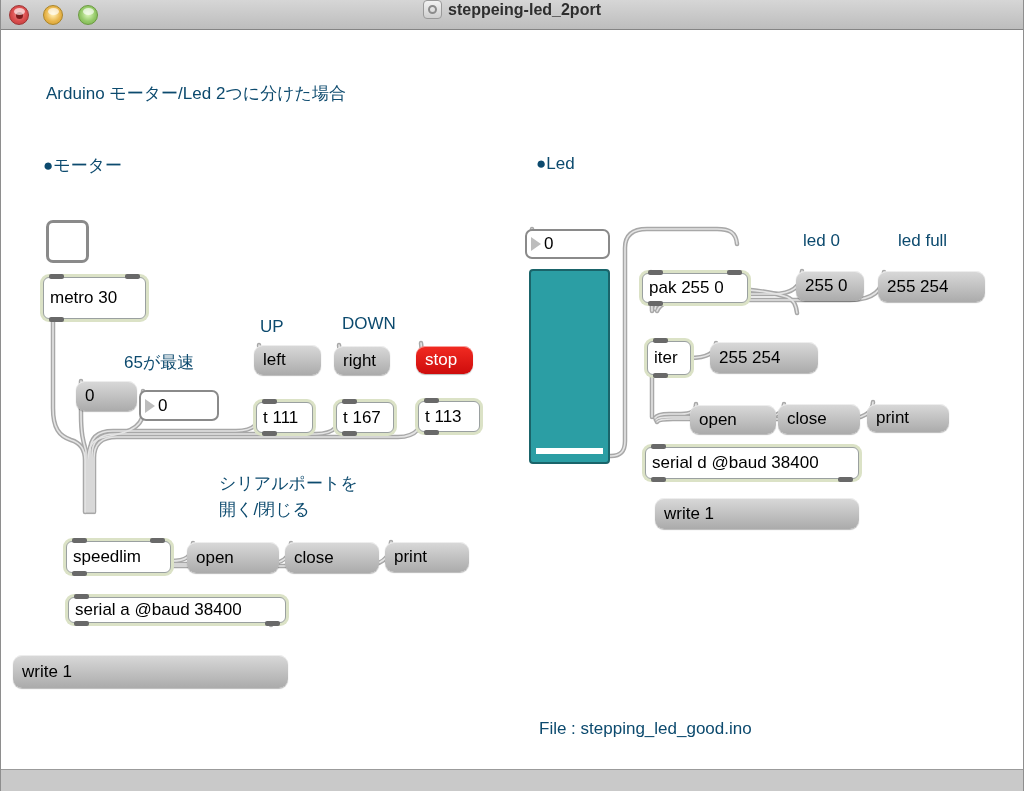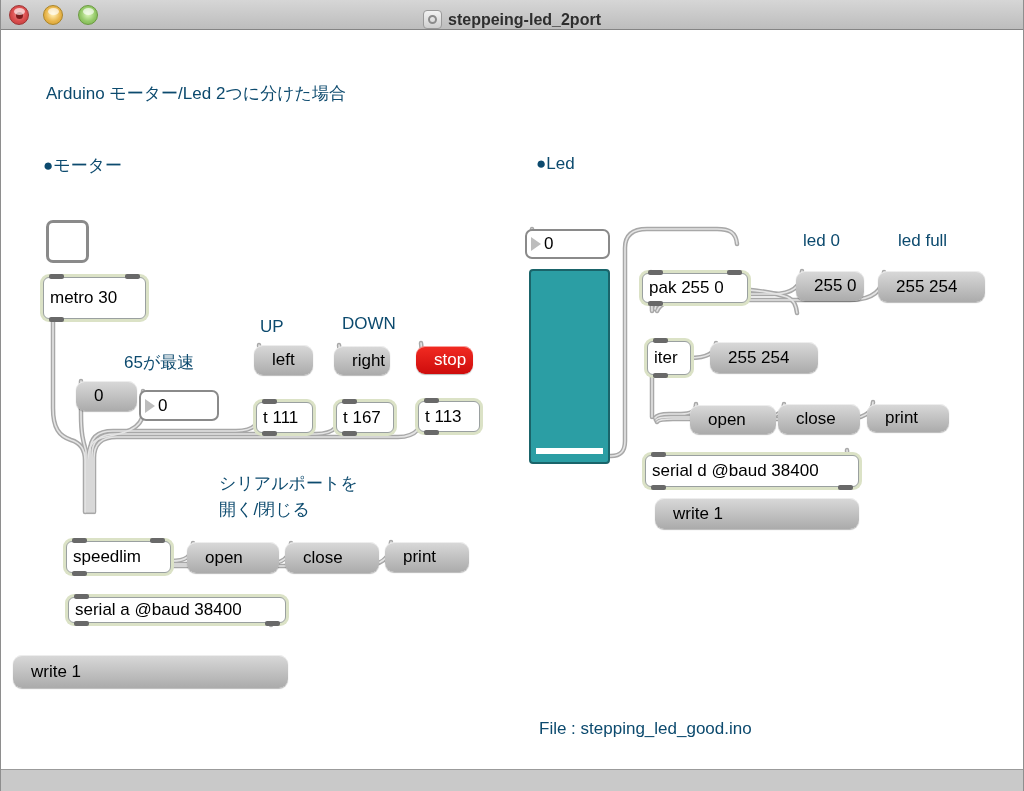--- a/index.html
+++ b/index.html
@@ -1,39 +1,39 @@
 <!DOCTYPE html>
 <html><head>
 <meta charset="utf-8">
 <style>
   html,body{margin:0;padding:0;}
   body{width:1024px;height:791px;position:relative;font-family:"Liberation Sans","DejaVu Sans",sans-serif;background:#fff;overflow:hidden;}
   .window{position:absolute;inset:0;border-left:1px solid #8e8e8e;border-right:1px solid #8e8e8e;box-sizing:border-box;}
   
-  .titlebar{position:absolute;left:0;top:0;width:100%;height:30px;background:linear-gradient(#d6d6d6,#bdbdbd);border-bottom:1px solid #848484;display:flex;align-items:flex-end;justify-content:center;box-sizing:border-box;}
+  .titlebar{position:absolute;left:0;top:0;width:100%;height:30px;background:linear-gradient(#d6d6d6,#bdbdbd);border-bottom:1px solid #848484;display:flex;align-items:flex-start;justify-content:center;box-sizing:border-box;}
   .title{font-size:16px;font-weight:bold;color:#2e2e2e;display:flex;align-items:center;gap:6px;}
   .tlight{position:absolute;top:5px;width:20px;height:20px;border-radius:50%;box-sizing:border-box;}
   .tlight::after{content:"";position:absolute;left:4px;top:2px;width:11px;height:7px;border-radius:50%;background:rgba(255,255,255,.65);}
   .tl-red{left:8px;background:radial-gradient(circle at 50% 45%,#f08080 10%,#d94c4c 55%,#b93a3a);border:1px solid #9e3434;}
   .tl-red::before{content:"";position:absolute;left:6px;top:6px;width:7px;height:7px;border-radius:50%;background:#7d1d1d;}
   .tl-yellow{left:42px;background:radial-gradient(circle at 50% 45%,#ffe9a8 10%,#e8b54b 55%,#cf9a2e);border:1px solid #ab8427;}
   .tl-green{left:77px;background:radial-gradient(circle at 50% 45%,#d2f0b0 10%,#94c968 55%,#74ad47);border:1px solid #6b9a40;}
   .doc-icon{width:19px;height:19px;border-radius:4px;background:linear-gradient(#f2f2f2,#cfcfcf);border:1px solid #9a9a9a;position:relative;box-sizing:border-box;}
   .doc-icon::after{content:"";position:absolute;left:4px;top:4px;width:9px;height:9px;border-radius:50%;border:2px solid #8b8b8b;box-sizing:border-box;}
   
   .canvas{position:absolute;left:0;top:30px;width:100%;height:739px;background:#fff;}
   .bottombar{position:absolute;left:0;top:769px;width:100%;height:22px;background:#c9c9c9;border-top:1px solid #9b9b9b;box-sizing:border-box;}
   
   svg.wires{position:absolute;left:0;top:0;z-index:1;}
   .cord{stroke:#a8a8a8;stroke-width:4.5;fill:none;stroke-linecap:round;stroke-linejoin:round;}
   .cord-hi{stroke:#e4e4e4;stroke-width:1.6;fill:none;stroke-linecap:round;stroke-linejoin:round;}
   
   .box{position:absolute;box-sizing:border-box;font-size:17px;color:#000;z-index:2;white-space:nowrap;}
   .obj{background:#fff;border:1px solid #9aa0a0;border-radius:6px;box-shadow:0 0 0 3px #dbe2c6;display:flex;align-items:center;padding-left:6px;}
-  .msg{background:linear-gradient(#d9d9d9,#ababab);border-radius:9px;display:flex;align-items:center;padding-left:18px;box-shadow:inset 0 1px 0 rgba(255,255,255,.55),0 1px 1px rgba(0,0,0,.28);}
+  .msg{background:linear-gradient(#d9d9d9,#ababab);border-radius:9px;display:flex;align-items:center;padding-left:9px;box-shadow:inset 0 1px 0 rgba(255,255,255,.55),0 1px 1px rgba(0,0,0,.28);}
   .msg.red{background:linear-gradient(#f22b22,#ce0c0c);color:#fff;}
   .numbox{background:#fff;border:2.5px solid #8a8a8a;border-radius:7px;display:flex;align-items:center;padding-left:4px;gap:3px;}
   .tri{width:0;height:0;border-left:10px solid #bdbdbd;border-top:7px solid transparent;border-bottom:7px solid transparent;}
   .toggle{background:#fff;border:3px solid #8a8a8a;border-radius:7px;}
   .slider{background:#2b9ea4;border:2.5px solid #1a646a;border-radius:4px;}
   .slider .bar{position:absolute;left:5px;right:5px;bottom:8px;height:6px;background:#fff;}
   .port{position:absolute;width:15px;height:5px;background:#696969;border-radius:2px;z-index:3;}
   .p-tl{top:-4px;left:5px}.p-tr{top:-4px;right:5px}.p-bl{bottom:-4px;left:5px}.p-br{bottom:-4px;right:5px}
   .comment{position:absolute;font-size:17px;color:#0c4a6e;z-index:2;white-space:nowrap;}
 </style>
@@ -138,21 +138,21 @@
 
     <div class="box msg" style="left:75px;top:351px;width:61px;height:30px;">
       <span>0</span>
     </div>
 
     <div class="box numbox" style="left:138px;top:360px;width:80px;height:31px;">
       <span class="tri"></span>
       <span>0</span>
     </div>
 
-    <div class="box msg" style="left:253px;top:315px;width:59px;height:30px;">
+    <div class="box msg" style="left:253px;top:315px;width:67px;height:30px;">
       <span>left</span>
     </div>
     <div class="box msg" style="left:333px;top:316px;width:56px;height:29px;">
       <span>right</span>
     </div>
     <div class="box msg red" style="left:415px;top:316px;width:57px;height:28px;">
       <span>stop</span>
     </div>
 
     <div class="box obj" style="left:255px;top:372px;width:57px;height:31px;">
@@ -235,21 +235,21 @@
     <div class="box msg" style="left:689px;top:375px;width:86px;height:29px;">
       <span>open</span>
     </div>
     <div class="box msg" style="left:777px;top:374px;width:82px;height:30px;">
       <span>close</span>
     </div>
     <div class="box msg" style="left:866px;top:374px;width:82px;height:28px;">
       <span>print</span>
     </div>
 
-    <div class="box obj" style="left:644px;top:417px;width:214px;height:32px;margin-top:8px;">
+    <div class="box obj" style="left:644px;top:417px;width:214px;height:32px;">
       <span>serial d @baud 38400</span>
       <span class="port p-tl"></span>
       <span class="port p-bl"></span>
       <span class="port p-br"></span>
     </div>
 
     <div class="box msg" style="left:654px;top:468px;width:204px;height:31px;">
       <span>write 1</span>
     </div>
 

